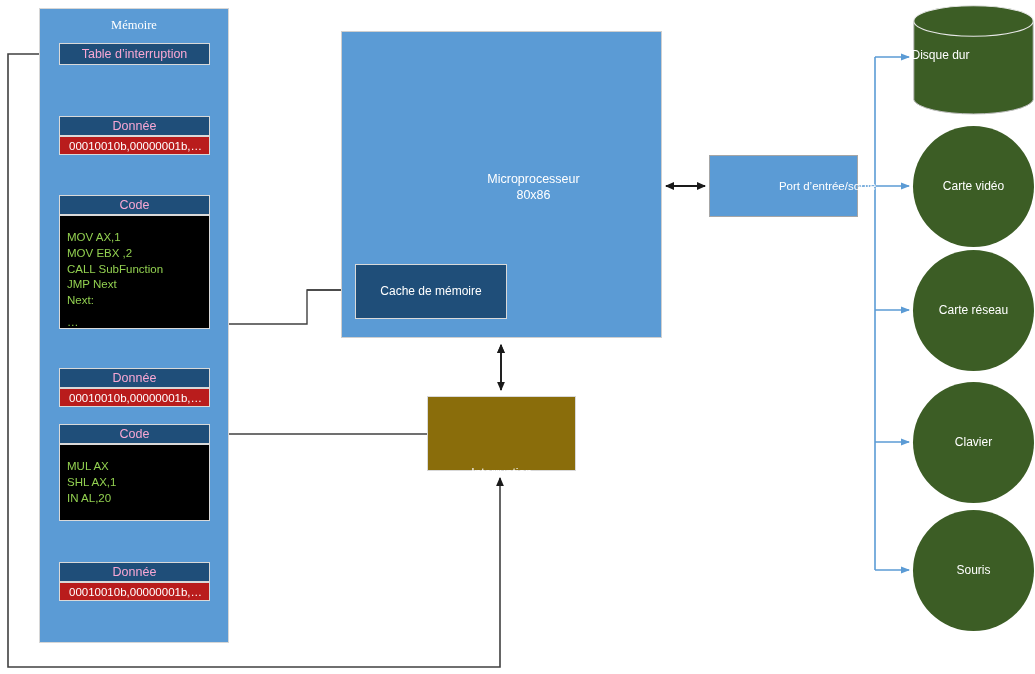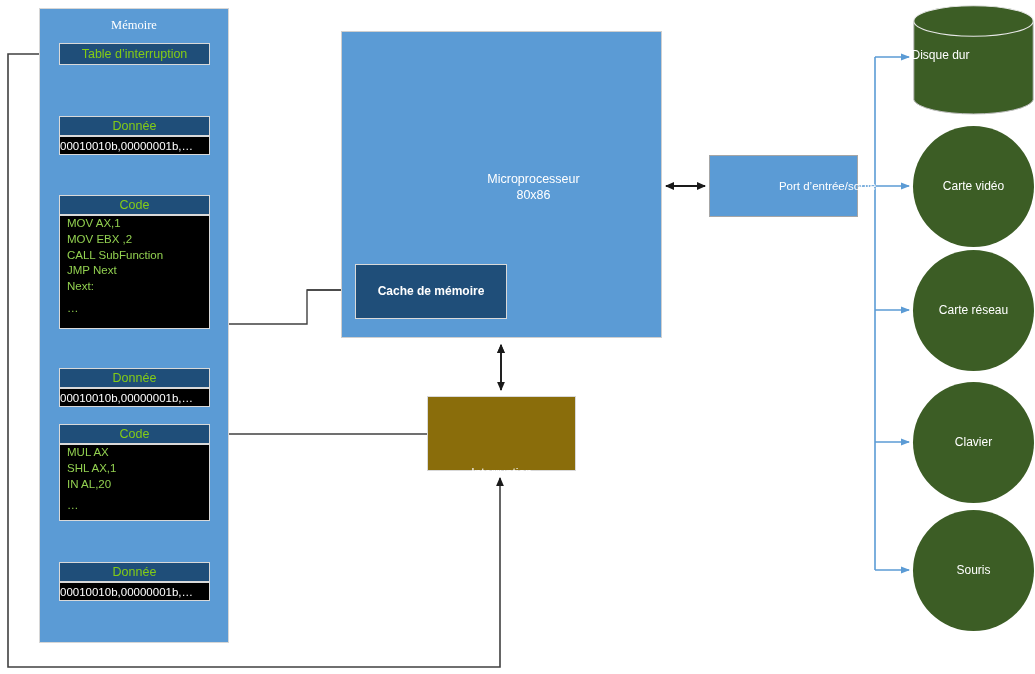--- a/index.html
+++ b/index.html
@@ -9,36 +9,36 @@
   .node{position:absolute;box-sizing:border-box;}
   .lbl{position:absolute;display:flex;align-items:center;justify-content:center;
        text-align:center;color:#ffffff;line-height:1.25;white-space:pre-line;}
 
   
   #memory-panel{left:39px;top:8px;width:190px;height:635px;background:#5b9bd5;
                 border:1px solid #d6d6d6;}
   #memory-title{left:39px;top:16px;width:190px;height:20px;font-size:12.5px;font-family:Liberation Serif, serif;}
 
   .mem-box{position:absolute;box-sizing:border-box;border:1px solid #d9d9d9;}
-  .hdr{background:#1f4e79;color:#84cc16;display:flex;align-items:center;
+  .hdr{background:#1f4e79;color:#f9a8d4;display:flex;align-items:center;
        justify-content:center;font-size:12.5px;height:100%;box-sizing:border-box;}
-  .data-val{background:#000000;color:#ffffff;font-size:11.5px;display:flex;
-            align-items:center;padding-left:0;height:100%;box-sizing:border-box;
+  .data-val{background:#b91c1c;color:#ffffff;font-size:11.5px;display:flex;
+            align-items:center;padding-left:9px;height:100%;box-sizing:border-box;
             overflow:hidden;white-space:nowrap;}
-  .code-body{background:#000000;color:#92d050;font-size:11.5px;padding:0 0 0 7px;
+  .code-body{background:#000000;color:#92d050;font-size:11.5px;padding:14px 0 0 7px;
              box-sizing:border-box;height:100%;line-height:15.8px;overflow:hidden;}
   .code-body div{white-space:nowrap;}
 
   
   #cpu-box{left:341px;top:31px;width:321px;height:307px;background:#5b9bd5;
            border:1px solid #cfcfcf;}
   #cpu-label{left:341px;top:168px;width:321px;height:40px;font-size:12.5px;padding-left:32px;}
   #cache-box{left:355px;top:264px;width:152px;height:55px;background:#1f4e79;
              border:1px solid #d9d9d9;}
-  #cache-label{left:355px;top:264px;width:152px;height:55px;font-size:12px;font-weight:bold;}
+  #cache-label{left:355px;top:264px;width:152px;height:55px;font-size:12px;}
 
   
   #interrupt-box{left:427px;top:396px;width:149px;height:75px;background:#8a6d0b;
                  border:1px solid #d9d9d9;}
   #interrupt-label{left:427px;top:396px;width:149px;height:75px;font-size:12px;margin-top:40px;}
 
   
   #io-box{left:709px;top:155px;width:149px;height:62px;background:#5b9bd5;
           border:1px solid #a6a6a6;}
   #io-label{left:709px;top:155px;width:149px;height:62px;font-size:11.5px;padding-left:44px;}

